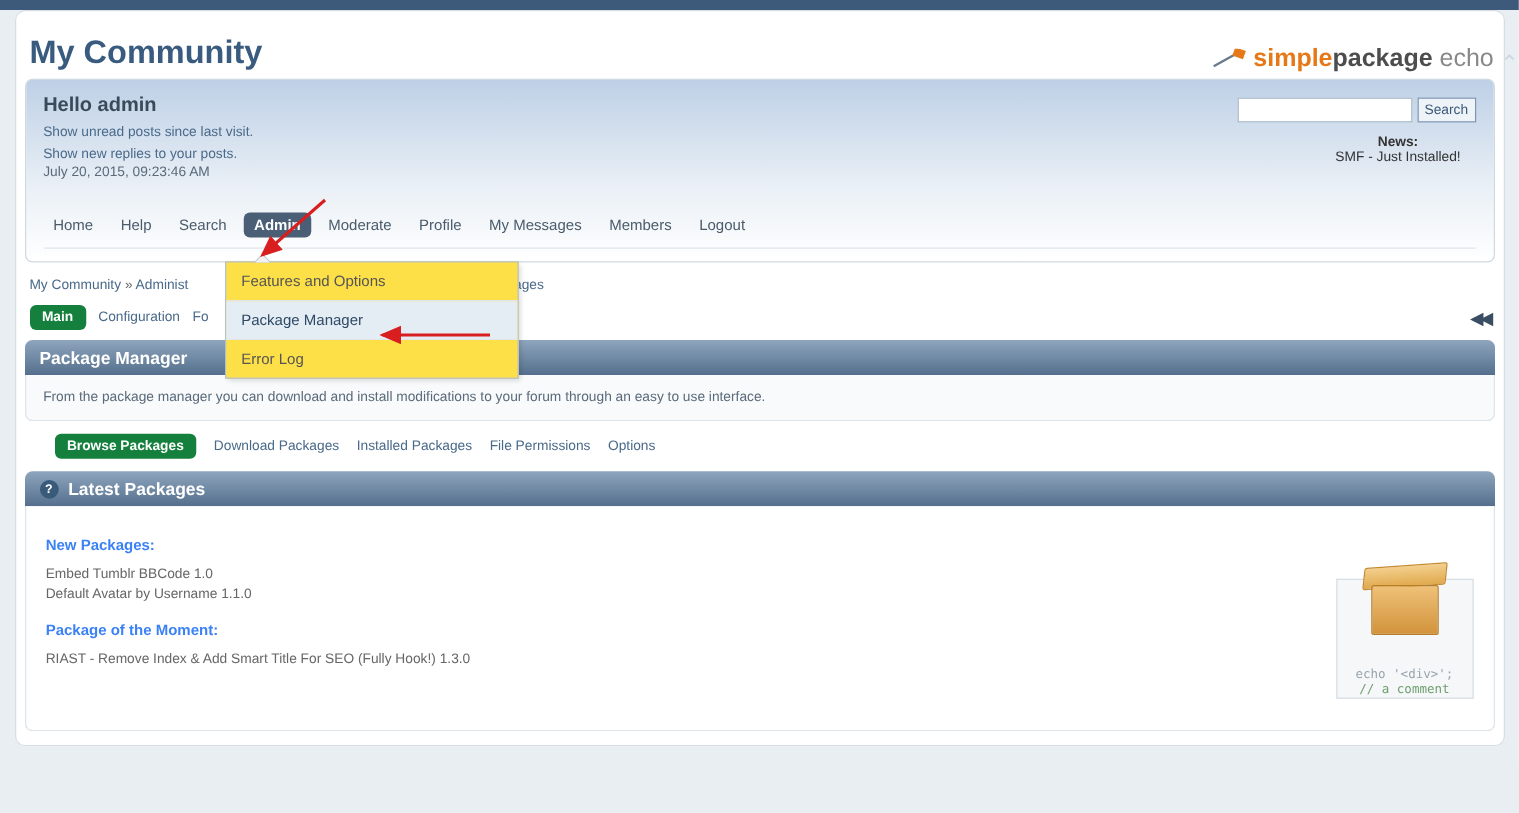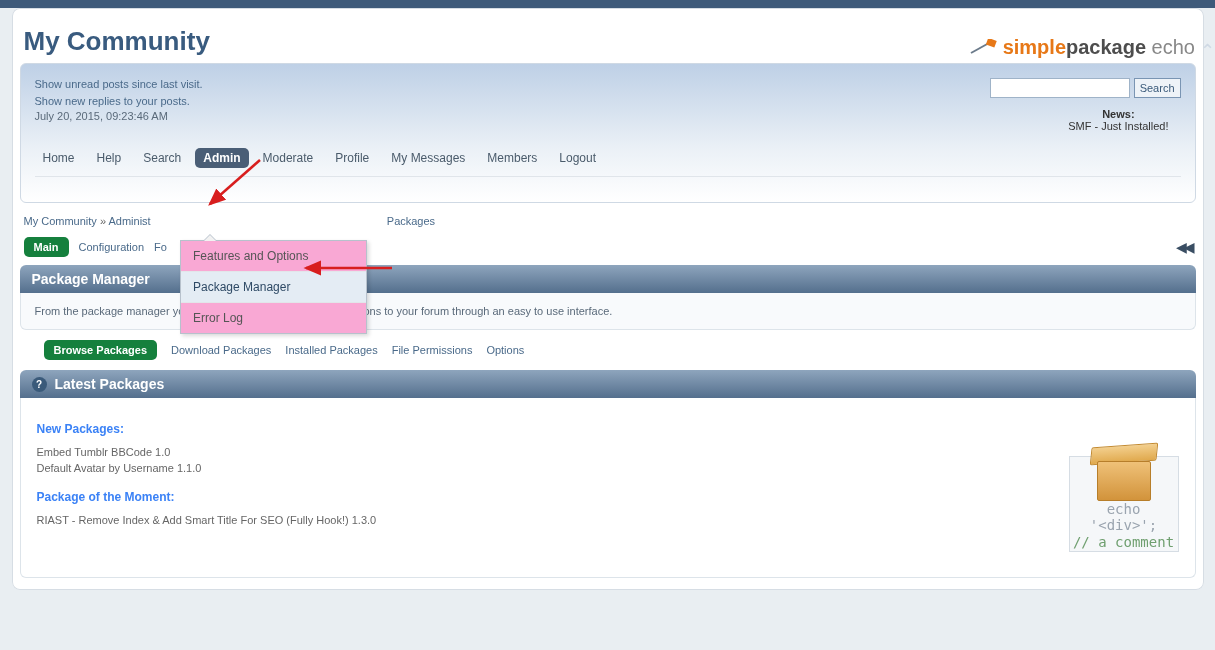--- a/index.html
+++ b/index.html
@@ -42,24 +42,24 @@
   .search-area input[type=text] { border: 1px solid #9fb3c8; height: 20px; width: 140px; padding: 1px 3px; font-size: 11px; }
   .search-btn { border: 1px solid #7a95b3; background: #eef3f8; color: #3a5a7a; height: 20px; font-size: 11px; padding: 0 5px; cursor: pointer; }
   .news { position: absolute; top: 44px; right: 26px; text-align: center; font-size: 11px; color: #333; }
   .news-title { font-weight: bold; }
   .mainnav { margin-top: 26px; padding: 0 0 8px 0; border-bottom: 1px solid #e0e5ea; position: relative; }
   .mainnav ul { list-style: none; padding: 0; margin: 0; display: flex; gap: 6px; align-items: center; flex-wrap: wrap; }
   .mainnav li a { display: inline-block; padding: 3px 8px; color: #4a5b6b; text-decoration: none; font-size: 12px; border-radius: 5px; }
   .mainnav li.active a { background: #4a5e76; color: #fff; font-weight: bold; }
   .dropdown {
     position: absolute;
-    top: 240px;
+    top: 209px;
     left: 180px;
-    width: 187px;
-    background: #f9a8d4;
+    width: 235px;
+    background: #fde047;
     border: 1px solid #b7c1cc;
     box-shadow: 2px 2px 4px rgba(0,0,0,0.15);
     z-index: 50;
   }
   .dropdown .dd-item { padding: 8px 12px; border-bottom: 1px solid #e2e6ea; font-size: 12px; color: #555; cursor: pointer; }
   .dropdown .dd-item:last-child { border-bottom: none; }
   .dropdown .dd-item.hovered { background: #e4ecf4; color: #2f4a66; }
   .dd-pointer {
     position: absolute; top: -7px; left: 22px; width: 0; height: 0;
     border-left: 7px solid transparent; border-right: 7px solid transparent; border-bottom: 7px solid #b7c1cc;
@@ -87,21 +87,21 @@
   .content-panel {
     border: 1px solid #dde4ea; border-top: none; border-radius: 0 0 6px 6px;
     padding: 18px 16px 26px 16px; background: #fff; position: relative; min-height: 180px;
   }
   .content-panel h4 { margin: 6px 0 10px 0; font-size: 12px; color: #3b82f6; }
   .content-panel p { margin: 0 0 4px 0; color: #666; font-size: 11px; }
   .pkg-thumb { position:absolute; right:16px; top:58px; width:110px; height:96px; border:1px solid #d6dde4; background:#f5f7f9; display:flex; flex-direction:column; align-items:center; justify-content:center; }
   .pkg-thumb .box3d { width:54px; height:46px; position:relative; }
   .pkg-thumb .lid { position:absolute; top:-12px; left:-6px; width:66px; height:18px; background:linear-gradient(#f3cf8d,#e0a94d); transform: skewX(-10deg) rotate(-4deg); border:1px solid #c38a2f; border-radius:2px; }
   .pkg-thumb .body3d { position:absolute; top:4px; left:0; width:54px; height:40px; background:linear-gradient(#efc178,#d2933b); border:1px solid #b77e2a; border-radius:2px; }
-  .pkg-thumb .codetxt { font-family: monospace; font-size:14px; color:#9aa4af; margin-top:24px; line-height:1.2; text-align:center; }
+  .pkg-thumb .codetxt { font-family: monospace; font-size:10px; color:#9aa4af; margin-top:24px; line-height:1.2; text-align:center; }
   .pkg-thumb .codetxt .cm { color:#6f9f6f; }
   .smf-logo { position:absolute; top:36px; right:20px; display:flex; align-items:center; gap:6px; font-family:"Trebuchet MS",Arial,sans-serif; font-size:20px; color:#7a7a7a; }
   .smf-logo .orange { color:#e77817; font-weight:bold; }
   .smf-logo .dark { color:#4d4d4d; font-weight:bold; }
   .smf-logo .light { color:#888; }
   .collapse-chevron { position:absolute; top:40px; right:0; color:#cfd9e4; font-size:18px; }
   .arrow-svg { position:absolute; pointer-events:none; z-index:60; }
   .outer { position: relative; width: 1215px; margin: 0 auto; }
 </style>
 </head>
@@ -116,20 +116,21 @@
       <rect x="18" y="0" width="9" height="7" fill="#e77817" transform="rotate(20 22 3)"></rect>
     </svg>
     <span><span class="orange">simple</span><span class="dark">package</span><span class="light"> echo</span></span>
   </div>
   <div class="collapse-chevron">⌃</div>
 
   <div class="wrapper">
     <div class="site-title">My Community</div>
 
     <div class="header-panel">
+      <div class="hello">Hello admin</div>
       <div class="greet-links">
         <a href="#">Show unread posts since last visit.</a><br>
         <a href="#">Show new replies to your posts.</a>
       </div>
       <div class="timestamp">July 20, 2015, 09:23:46 AM</div>
 
       <div class="search-area">
         <input type="text" style="">
         <button class="search-btn">Search</button>
       </div>

